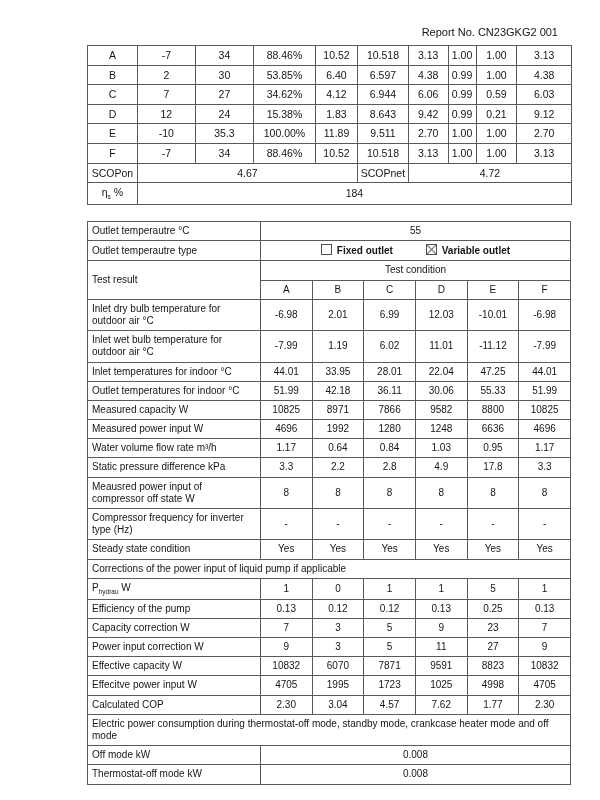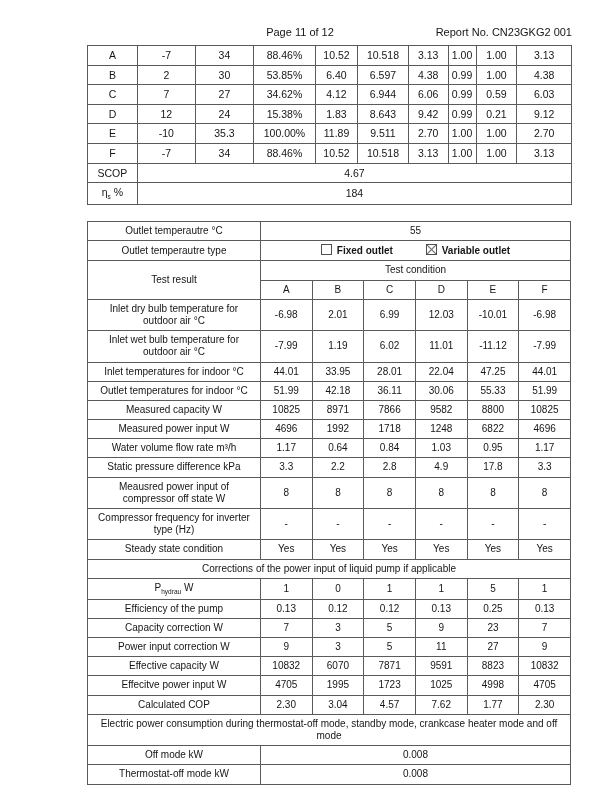--- a/index.html
+++ b/index.html
@@ -14,21 +14,21 @@
     position:relative;
     margin:26px 28px 0 28px;
     height:15px;
     font-size:11px;
   }
   .page-header .center-label {
     position:absolute; left:0; right:0;
     text-align:center;
   }
   .page-header .right-label {
-    position:absolute; right:0; top:0;text-align:right;
+    position:absolute; right:14px; top:0;text-align:right;
   }
   table {
     border-collapse:collapse;
     table-layout:fixed;
     border:1px solid #4f4f4f;
   }
   td { border:1px solid #5a5a5a; overflow:hidden; }
 
   
   .t1 {
@@ -45,21 +45,21 @@
   
   .t2 {
     width:484px;
     margin:16px 0 0 87px;
     font-size:10px;
   }
   .t2 td {
     padding:3px 4px;
     line-height:1.22;
   }
-  .lbl { text-align:center; }
+  .lbl { text-align:left; }
   .ctr { text-align:center; }
 
   sub { font-size:6.5px; }
 
   .cb-option { white-space:nowrap;font-weight:bold; }
   .cb-option + .cb-option { margin-left:30px; }
   .checkbox {
     display:inline-block;
     width:9px; height:9px;
     border:1px solid #4f4f4f;
@@ -73,21 +73,20 @@
     position:absolute; left:0; top:0; right:0; bottom:0;
     background:
       linear-gradient(to top right, transparent 43%, #7a7a7a 47%, #7a7a7a 53%, transparent 57%),
       linear-gradient(to top left,  transparent 43%, #7a7a7a 47%, #7a7a7a 53%, transparent 57%);
   }
 </style>
 </head>
 <body>
 
 <div class="page-header">
-  <span class="center-label">Page 11 of 12</span>
   <span class="right-label">Report No. CN23GKG2 001</span>
 </div>
 
 <table class="t1">
   <colgroup>
     <col style="width:10.3%">
       <col style="width:12.0%">
       <col style="width:12.0%">
     <col style="width:12.8%">
       <col style="width:8.7%">
@@ -164,22 +163,24 @@
         <td class="ctr">34</td>
         <td class="ctr">88.46%</td>
         <td class="ctr">10.52</td>
         <td class="ctr">10.518</td>
         <td class="ctr">3.13</td>
         <td class="ctr">1.00</td>
         <td class="ctr">1.00</td>
         <td class="ctr">3.13</td>
       </tr>
     <tr>
-      <td>SCOP</td>
-      <td colspan="9">4.67</td>
+      <td>SCOPon</td>
+      <td colspan="4">4.67</td>
+      <td>SCOPnet</td>
+      <td colspan="4">4.72</td>
     </tr>
     <tr>
       <td><span>η</span><sub>s</sub><span> %</span></td>
       <td colspan="9">184</td>
     </tr>
   </tbody>
 </table>
 
 <table class="t2">
   <colgroup>
@@ -258,23 +259,23 @@
         <td class="ctr">8971</td>
         <td class="ctr">7866</td>
         <td class="ctr">9582</td>
         <td class="ctr">8800</td>
         <td class="ctr">10825</td>
       </tr>
     <tr>
         <td class="lbl">Measured power input W</td>
         <td class="ctr">4696</td>
         <td class="ctr">1992</td>
-        <td class="ctr">1718</td>
+        <td class="ctr">1280</td>
         <td class="ctr">1248</td>
-        <td class="ctr">6822</td>
+        <td class="ctr">6636</td>
         <td class="ctr">4696</td>
       </tr>
     <tr>
         <td class="lbl">Water volume flow rate m³/h</td>
         <td class="ctr">1.17</td>
         <td class="ctr">0.64</td>
         <td class="ctr">0.84</td>
         <td class="ctr">1.03</td>
         <td class="ctr">0.95</td>
         <td class="ctr">1.17</td>

